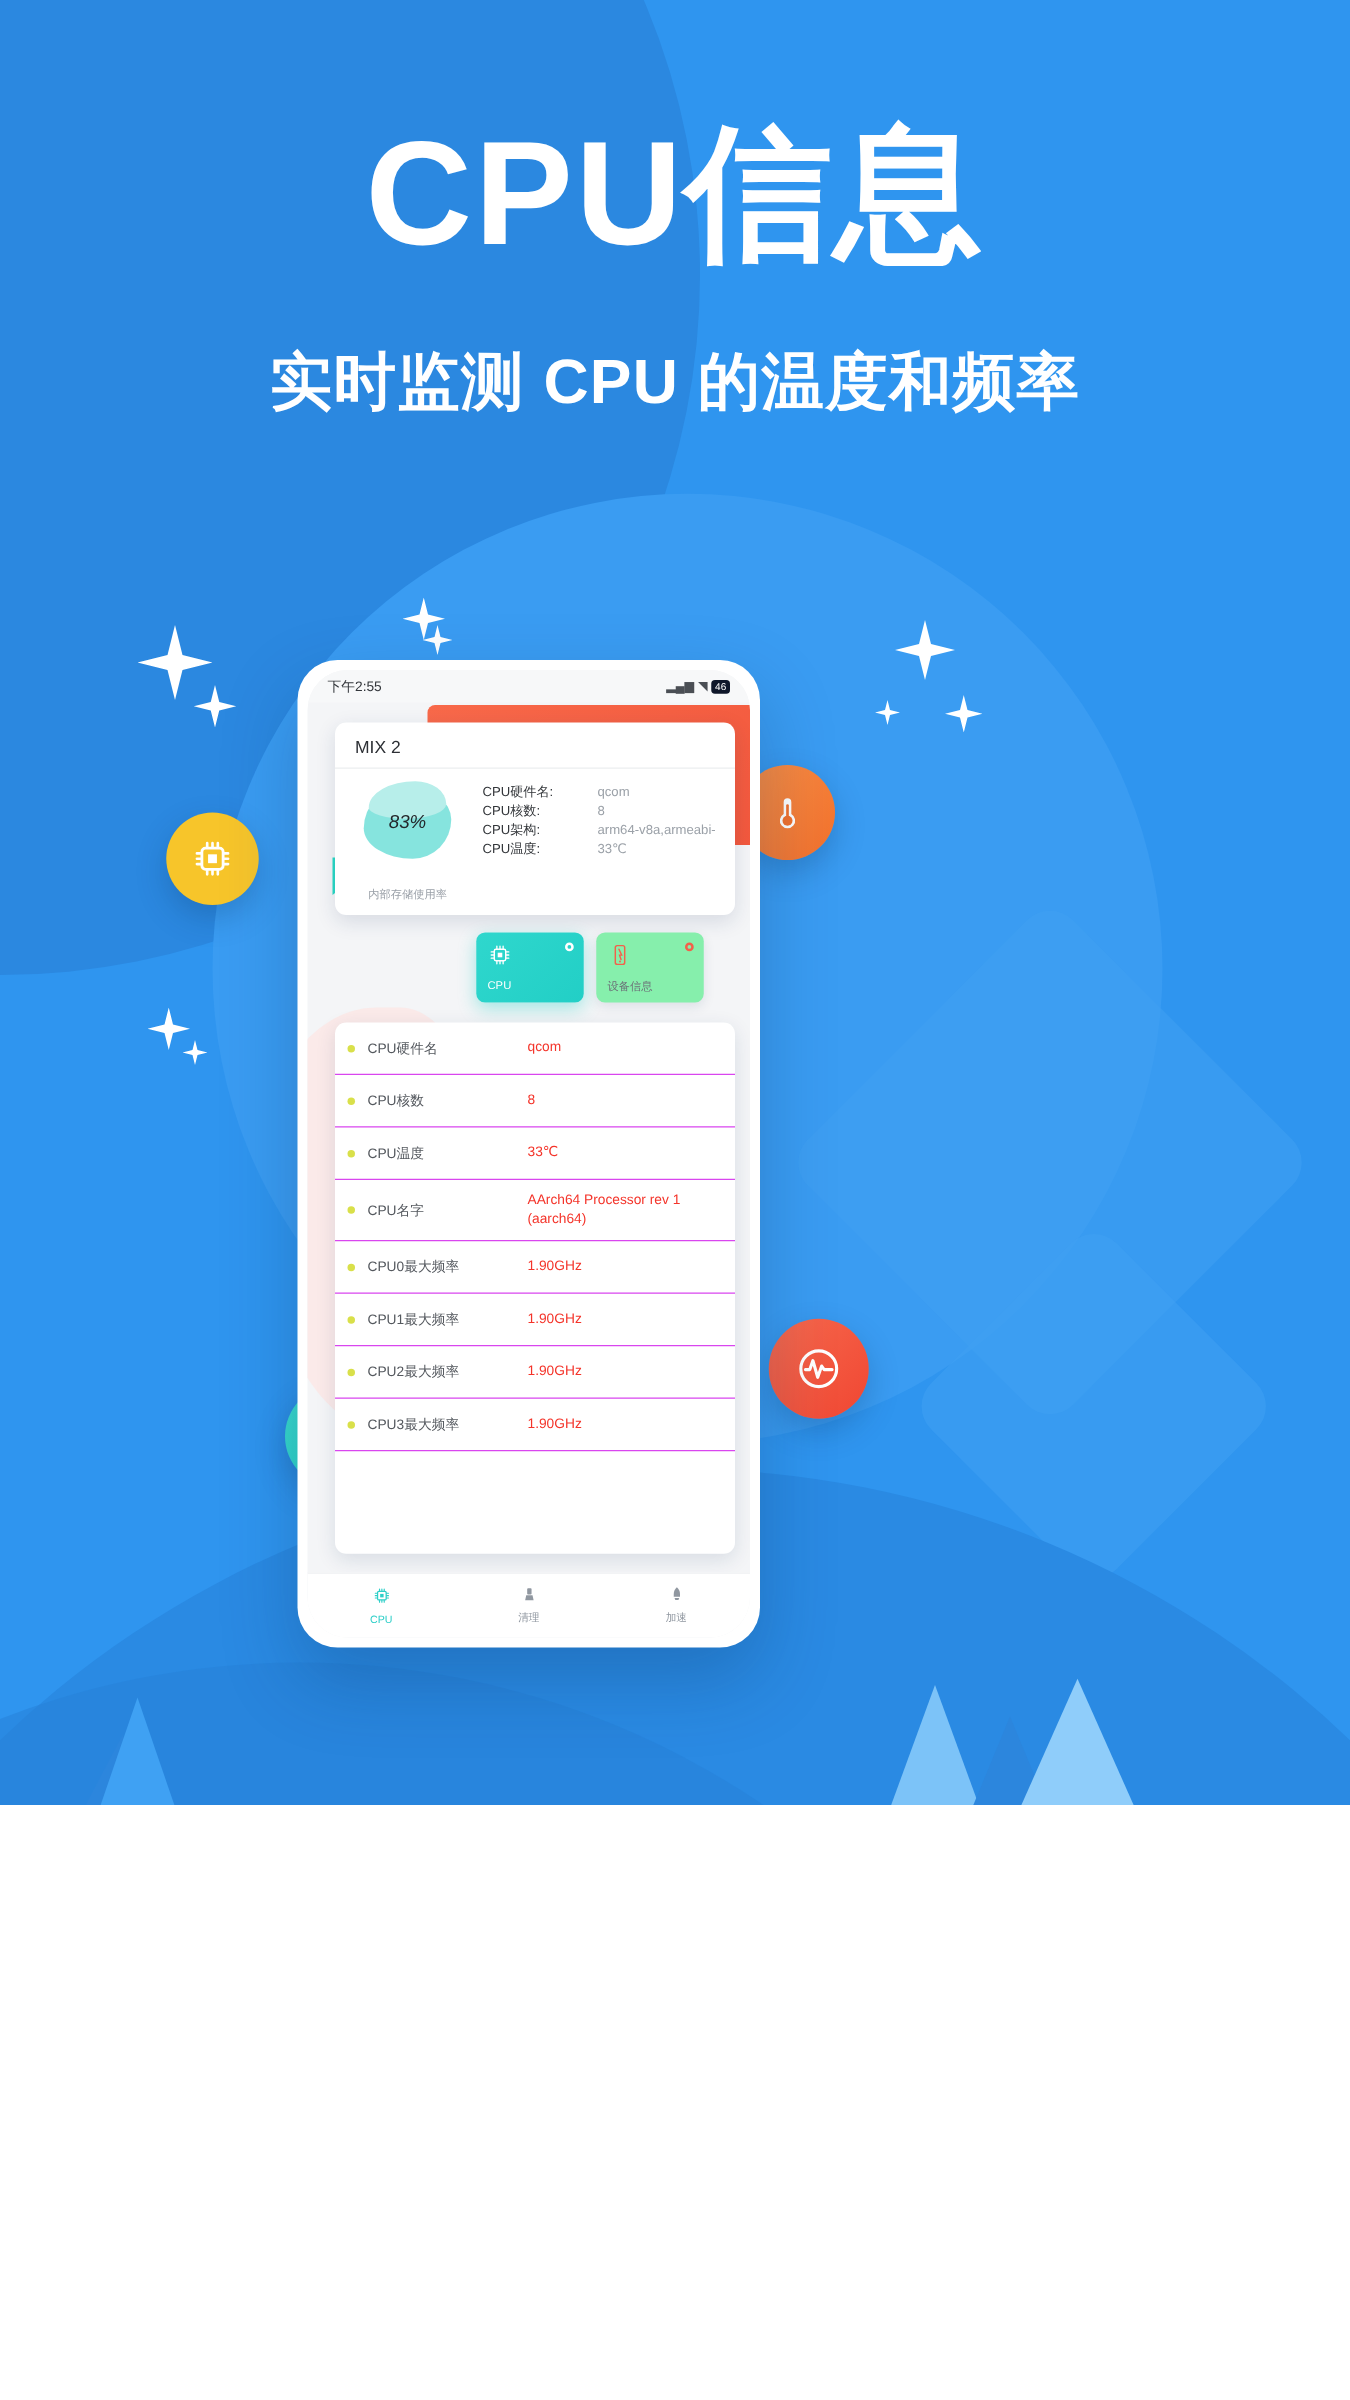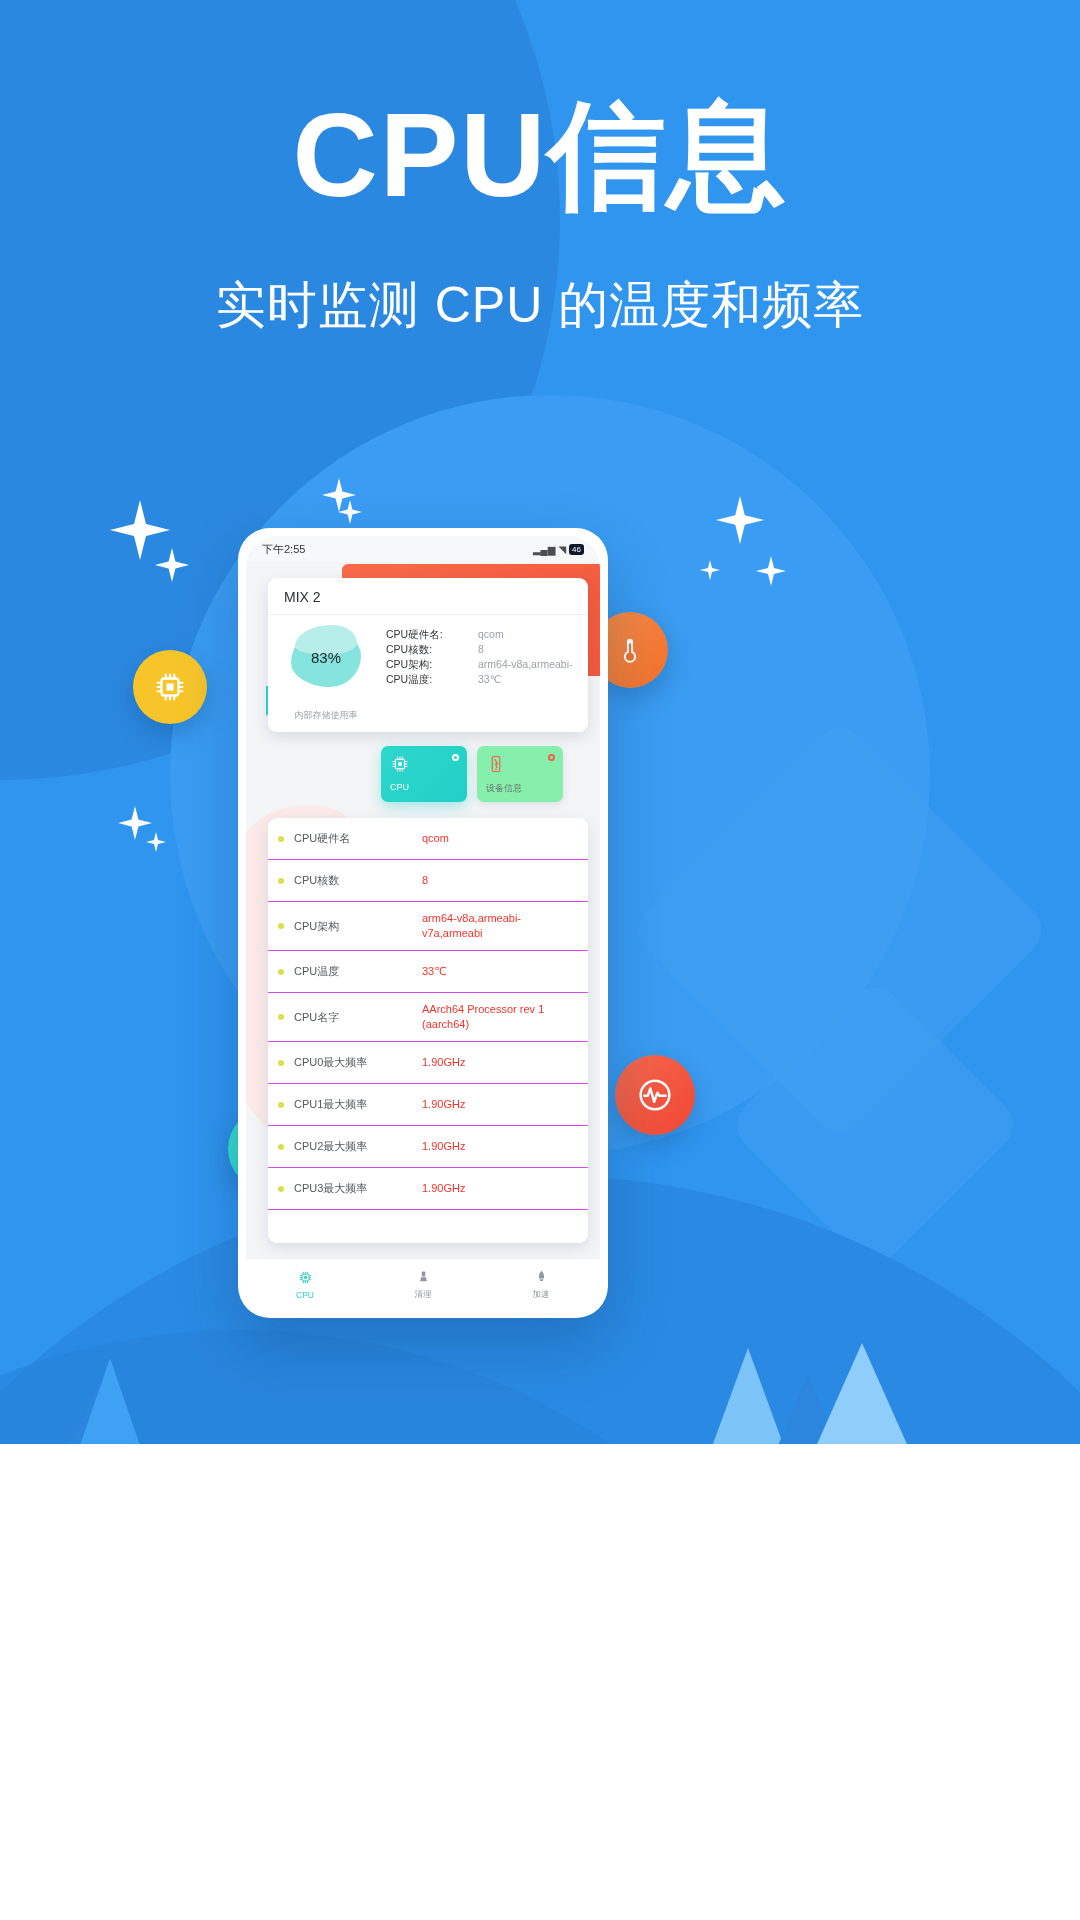--- a/index.html
+++ b/index.html
@@ -86,21 +86,21 @@
     letter-spacing: 2px;
     line-height: 1.08;
     white-space: nowrap;
   }
   .subline {
     position: absolute;
     left: 0; right: 0; top: 272px;
     text-align: center;
     color: #ffffff;
     font-size: 50px;
-    font-weight: normal;
+    font-weight: bold;
     letter-spacing: 1px;
     white-space: nowrap;
   }
 
   
   .phone {
     position: absolute;
     left: 238px; top: 528px;
     width: 370px; height: 790px;
     background: #ffffff;
@@ -170,21 +170,21 @@
     padding: 10px 14px 10px 10px;
     gap: 12px;
   }
   .gauge-wrap {
     width: 96px;
     display: flex; flex-direction: column; align-items: center;
   }
   .gauge {
     position: relative;
     width: 74px; height: 64px;
-    display: flex; align-items: center; justify-content: center;
+    display: flex; align-items: center; justify-content: center; font-style: italic;
   }
   .gauge-blob {
     position: absolute;
     left: 2px; top: 4px;
     width: 70px; height: 58px;
     background: #7fe3dc;
     border-radius: 48% 52% 44% 56% / 58% 46% 54% 42%;
     opacity: .95;
   }
   .gauge-blob2 {
@@ -451,25 +451,20 @@
           <span class="row-k">CPU硬件名</span>
           <span class="row-v">qcom</span>
         </div>
         <div class="list-row">
           <span class="row-dot"></span>
           <span class="row-k">CPU核数</span>
           <span class="row-v">8</span>
         </div>
         <div class="list-row">
           <span class="row-dot"></span>
-          <span class="row-k">CPU架构</span>
-          <span class="row-v">arm64-v8a,armeabi-v7a,armeabi</span>
-        </div>
-        <div class="list-row">
-          <span class="row-dot"></span>
           <span class="row-k">CPU温度</span>
           <span class="row-v">33℃</span>
         </div>
         <div class="list-row">
           <span class="row-dot"></span>
           <span class="row-k">CPU名字</span>
           <span class="row-v">AArch64 Processor rev 1 (aarch64)</span>
         </div>
         <div class="list-row">
           <span class="row-dot"></span>

